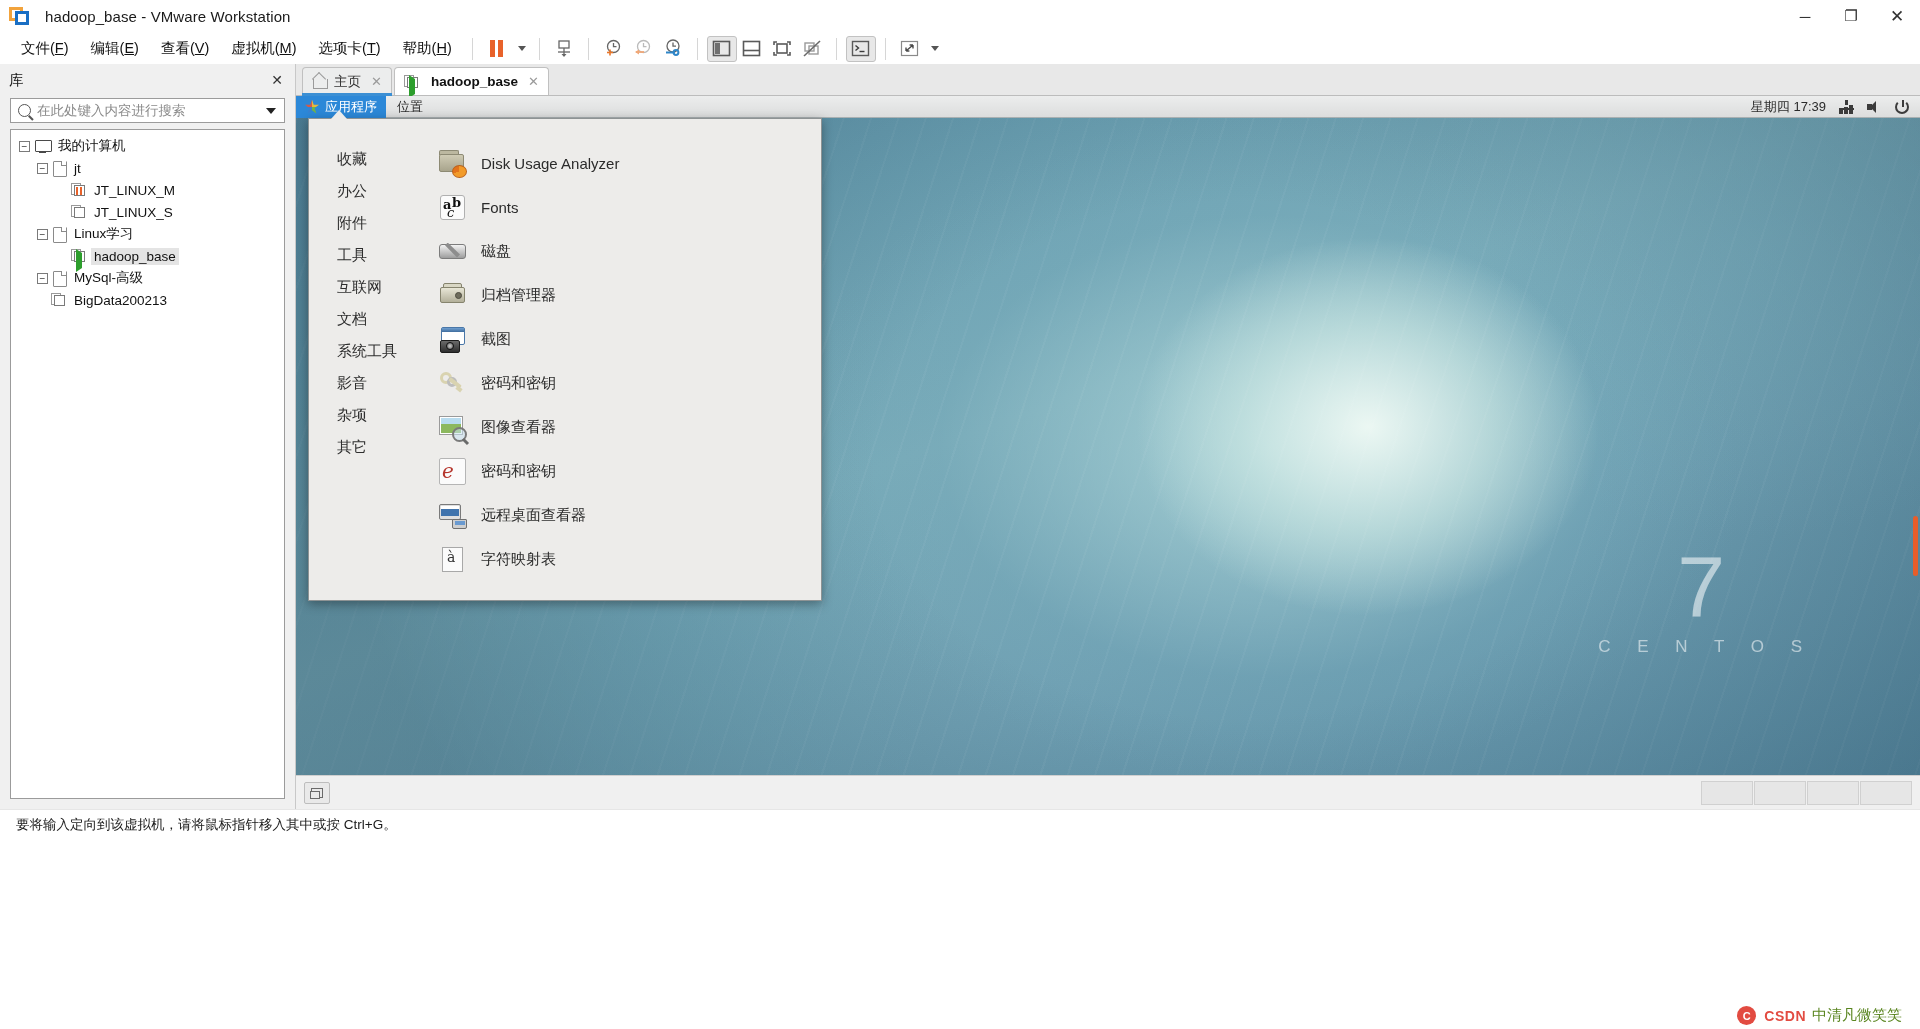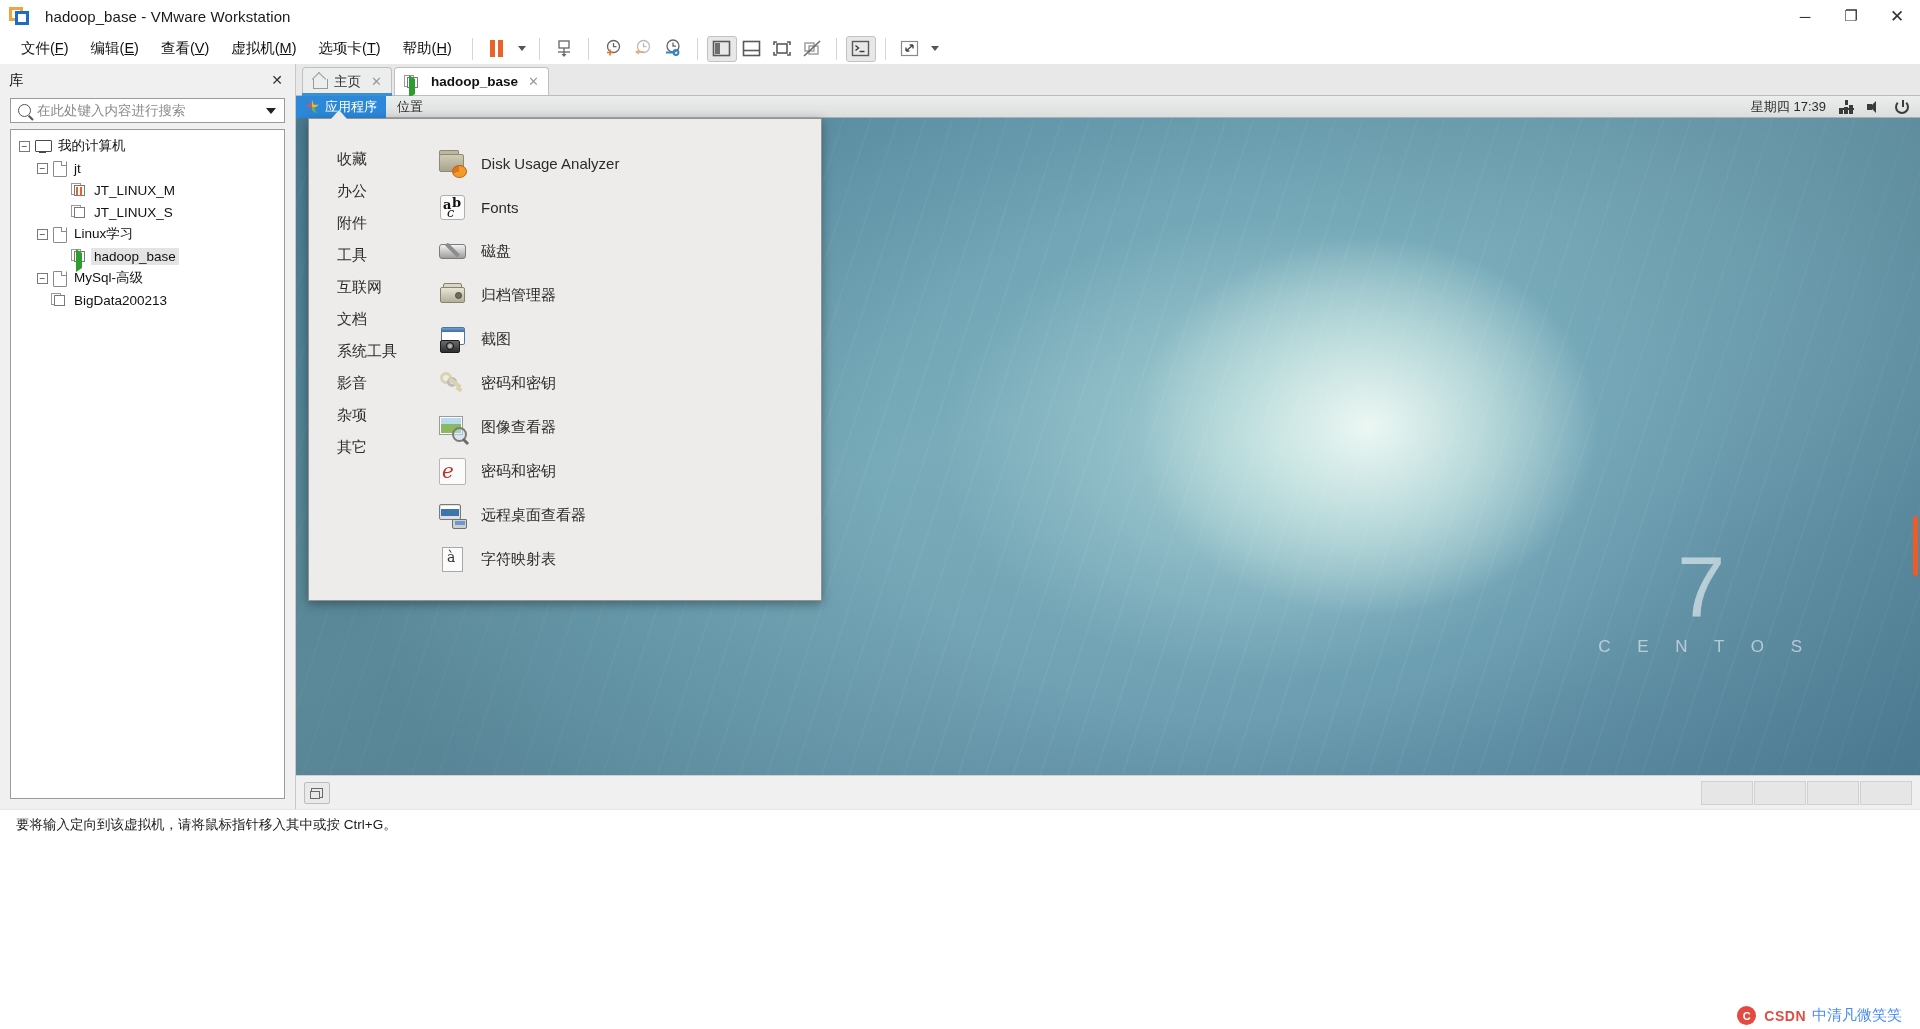--- a/index.html
+++ b/index.html
@@ -275,21 +275,21 @@
   #winstatus { height:30px; background:#ffffff; display:flex; align-items:center;
     padding-left:16px; font-size:13.5px; color:#1a1a1a; border-top:1px solid #e6e6e6; }
 
   
   #wm { position:absolute; right:18px; bottom:4px; display:flex; align-items:center; gap:6px;
     opacity:.92; }
   #wm .csdn { display:flex; align-items:center; }
   #wm .csdn .c { width:19px;height:19px;border-radius:50%;background:#e03c31;color:#fff;
     font-size:11px;display:flex;align-items:center;justify-content:center;font-weight:bold;}
   #wm .csdn .t { font-size:14px; color:#e03c31; font-weight:bold; letter-spacing:.5px; margin-left:8px;}
-  #wm .nick { font-size:15px; color:#3b82f6; }
+  #wm .nick { font-size:15px; color:#4d7c0f; }
 
   
   #sb-sliver { position:absolute; right:2px; top:420px; width:5px; height:60px;
     background:#e85d2a; border-radius:3px; }
 </style>
 </head>
 <body>
 
 <div id="titlebar">
   <div id="app-icon">

